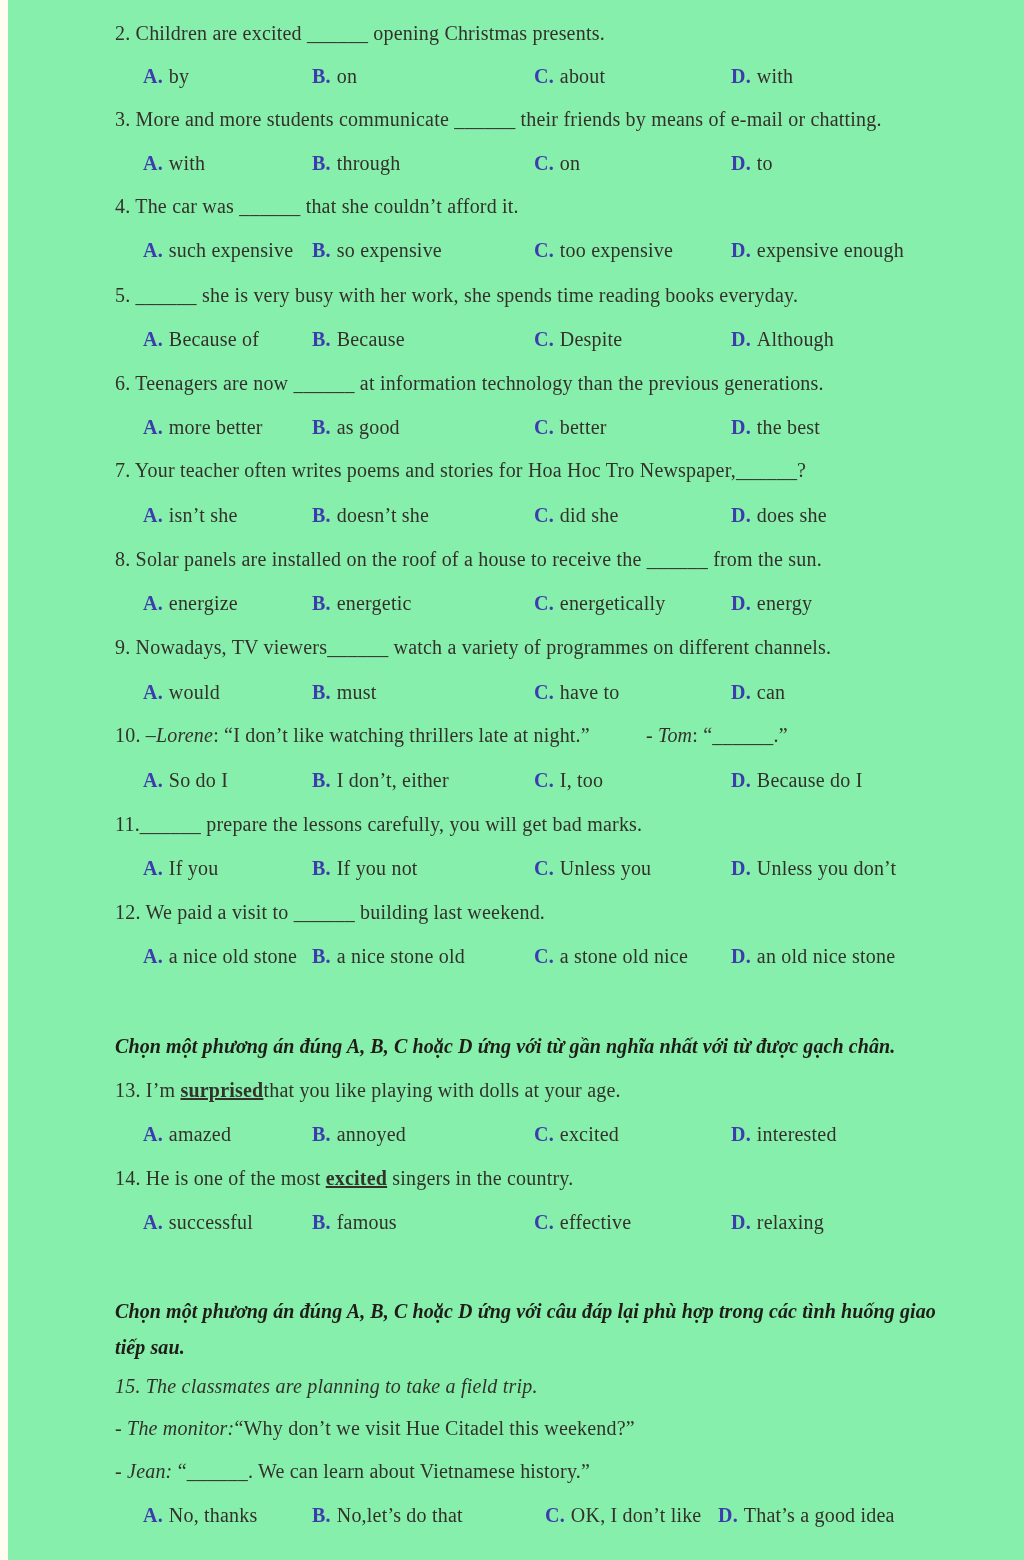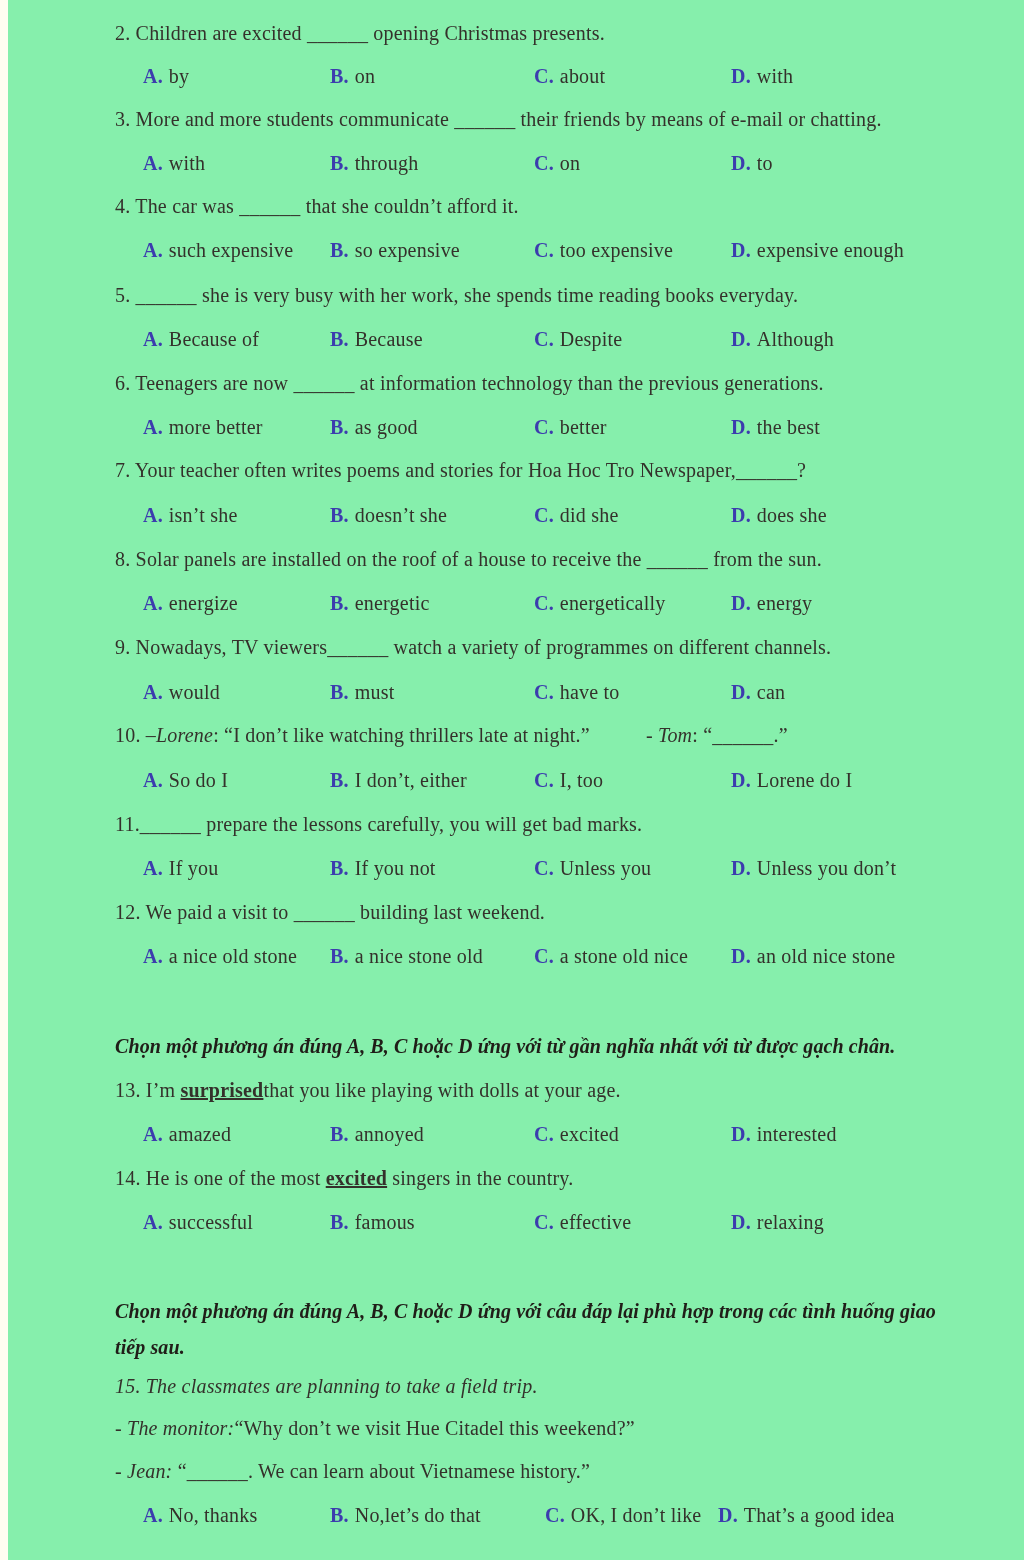--- a/index.html
+++ b/index.html
@@ -20,21 +20,21 @@
   .header{
     font-weight:bold;font-style:italic;color:#201d18;letter-spacing:.1px;
   }
   .header.wrap{white-space:normal;width:830px;line-height:36px;}
   .optrow{position:absolute;left:0;width:1024px;height:27px;}
   .opt{
     position:absolute;top:0;font-size:20px;line-height:27px;
     white-space:nowrap;letter-spacing:.2px;
   }
   .opt .letter{font-weight:bold;color:#3c3cae;margin-right:6px;}
-  .c0{left:143px}.c1{left:330px}.c2{left:534px}.c3{left:731px}
+  .c0{left:143px}.c1{left:312px}.c2{left:534px}.c3{left:731px}
   .row-last .c2{left:545px}
   .row-last .c3{left:718px}
   .seg-i{font-style:italic}
   .seg-b{font-weight:bold}
   .seg-u{text-decoration:underline}
   .seg-g{display:inline-block;width:56px}
 </style>
 </head>
 <body>
 
@@ -94,21 +94,21 @@
         <span class="opt c0"><span class="letter">A.</span><span>would</span></span>
         <span class="opt c1"><span class="letter">B.</span><span>must</span></span>
         <span class="opt c2"><span class="letter">C.</span><span>have to</span></span>
         <span class="opt c3"><span class="letter">D.</span><span>can</span></span>
       </div>
       <div class="line" style="top: 722px;"><span>10. –</span><span class="seg-i">Lorene</span><span>: “I don’t like watching thrillers late at night.”</span><span class="seg-g"></span><span>- </span><span class="seg-i">Tom</span><span>: “______.”</span></div>
       <div class="optrow" style="top: 767px;">
         <span class="opt c0"><span class="letter">A.</span><span>So do I</span></span>
         <span class="opt c1"><span class="letter">B.</span><span>I don’t, either</span></span>
         <span class="opt c2"><span class="letter">C.</span><span>I, too</span></span>
-        <span class="opt c3"><span class="letter">D.</span><span>Lorene do I</span></span>
+        <span class="opt c3"><span class="letter">D.</span><span>Because do I</span></span>
       </div>
       <div class="line" style="top: 811px;"><span>11.______ prepare the lessons carefully, you will get bad marks.</span></div>
       <div class="optrow" style="top: 855px;">
         <span class="opt c0"><span class="letter">A.</span><span>If you</span></span>
         <span class="opt c1"><span class="letter">B.</span><span>If you not</span></span>
         <span class="opt c2"><span class="letter">C.</span><span>Unless you</span></span>
         <span class="opt c3"><span class="letter">D.</span><span>Unless you don’t</span></span>
       </div>
       <div class="line" style="top: 899px;"><span>12. We paid a visit to ______ building last weekend.</span></div>
       <div class="optrow" style="top: 943px;">

